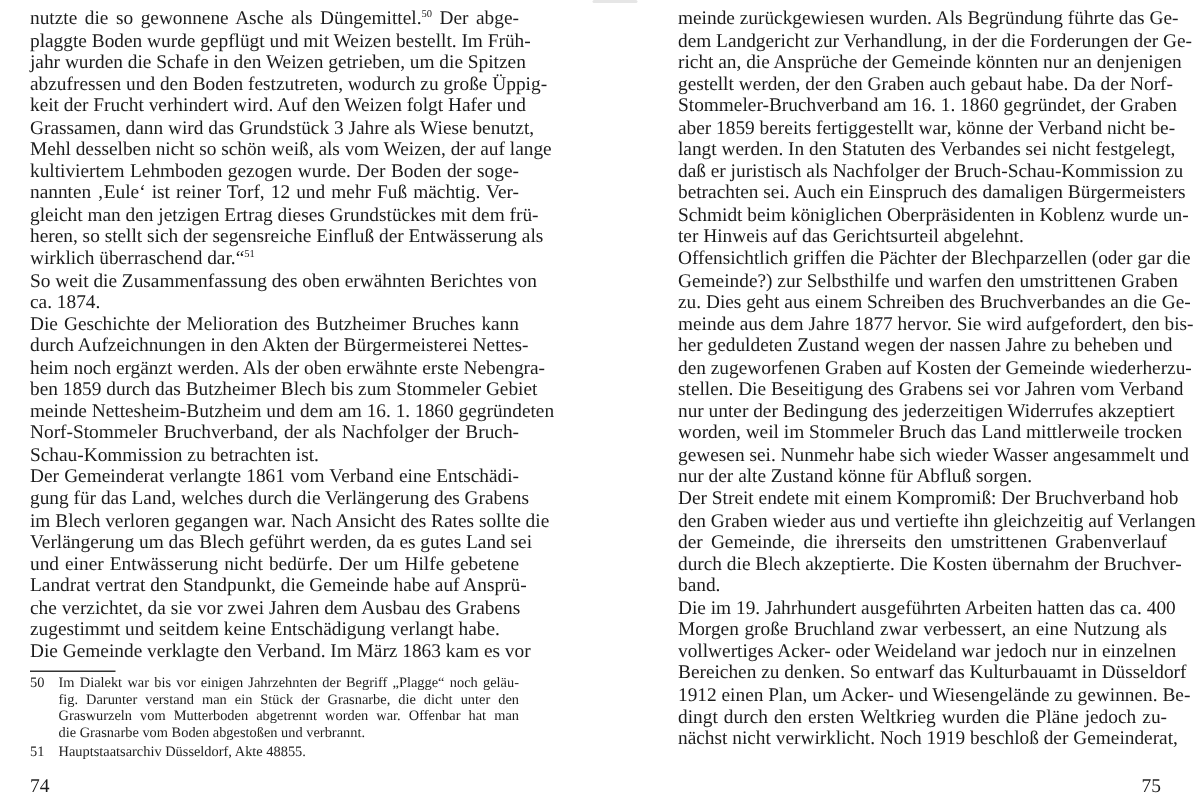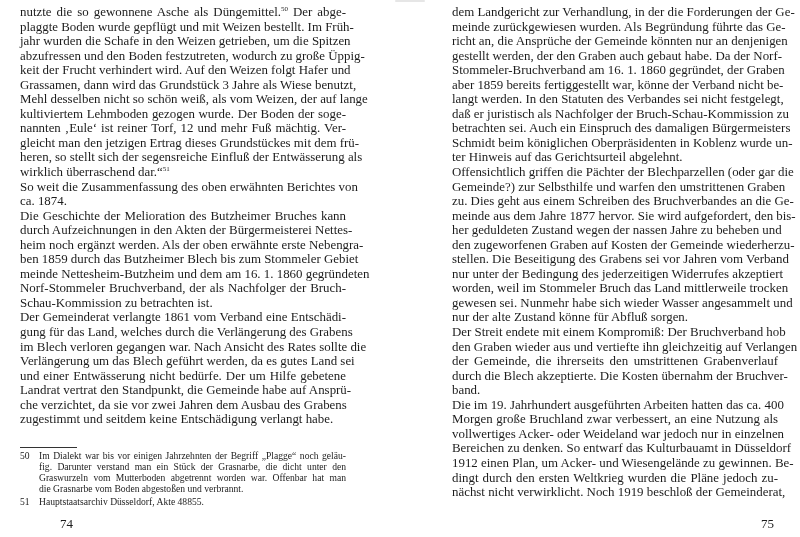--- a/index.html
+++ b/index.html
@@ -18,21 +18,21 @@
   .line { display: block; text-align: justify; text-align-last: justify; white-space: nowrap; height: 14.55px; }
   .line.last { text-align-last: left; }
   sup { font-size: 7px; vertical-align: 5px; line-height: 0; }
   .footnote-rule { position: absolute; left: 20px; top: 447px; width: 57px; height: 0;
                    border-top: 1px solid #333; }
   .footnotes { position: absolute; left: 20px; top: 451px; width: 326px; font-size: 9.6px; line-height: 10.9px; }
   .footnote { position: relative; padding-left: 19px; margin-bottom: 2px; }
   .fn-num { position: absolute; left: 0; top: 0; }
   .fn-text .line { height: 10.9px; }
   .page-number { position: absolute; font-size: 13px; top: 516px; }
-  .page.left .page-number { left: 20px; margin-left: 40px; }
+  .page.left .page-number { left: 20px; }
   .page.right .page-number { left: 361px; }
 </style>
 </head>
 <body>
 
 <div class="spine-mark"></div>
 
 <div class="page left">
   <div class="column">
 
@@ -70,20 +70,23 @@
       <span class="line">Der Gemeinderat verlangte 1861 vom Verband eine Entschädi-</span>
       <span class="line">gung für das Land, welches durch die Verlängerung des Grabens</span>
       <span class="line">im Blech verloren gegangen war. Nach Ansicht des Rates sollte die</span>
       <span class="line">Verlängerung um das Blech geführt werden, da es gutes Land sei</span>
       <span class="line">und einer Entwässerung nicht bedürfe. Der um Hilfe gebetene</span>
       <span class="line">Landrat vertrat den Standpunkt, die Gemeinde habe auf Ansprü-</span>
       <span class="line">che verzichtet, da sie vor zwei Jahren dem Ausbau des Grabens</span>
       <span class="line last">zugestimmt und seitdem keine Entschädigung verlangt habe.</span>
     </div>
 
+    <div class="para">
+      <span class="line">Die Gemeinde verklagte den Verband. Im März 1863 kam es vor</span>
+    </div>
   </div>
 
   <div class="footnote-rule"></div>
   <div class="footnotes">
     <div class="footnote">
       <span class="fn-num">50</span>
       <div class="fn-text">
         <span class="line">Im Dialekt war bis vor einigen Jahrzehnten der Begriff „Plagge“ noch geläu-</span>
         <span class="line">fig. Darunter verstand man ein Stück der Grasnarbe, die dicht unter den</span>
         <span class="line">Graswurzeln vom Mutterboden abgetrennt worden war. Offenbar hat man</span>
@@ -97,22 +100,22 @@
       </div>
     </div>
   </div>
 
   <div class="page-number">74</div>
 </div>
 
 <div class="page right">
   <div class="column">
     <div class="para">
+      <span class="line">meinde zurückgewiesen wurden. Als Begründung führte das Ge-</span>
       <span class="line">dem Landgericht zur Verhandlung, in der die Forderungen der Ge-</span>
-      <span class="line">meinde zurückgewiesen wurden. Als Begründung führte das Ge-</span>
       <span class="line">richt an, die Ansprüche der Gemeinde könnten nur an denjenigen</span>
       <span class="line">gestellt werden, der den Graben auch gebaut habe. Da der Norf-</span>
       <span class="line">Stommeler-Bruchverband am 16. 1. 1860 gegründet, der Graben</span>
       <span class="line">aber 1859 bereits fertiggestellt war, könne der Verband nicht be-</span>
       <span class="line">langt werden. In den Statuten des Verbandes sei nicht festgelegt,</span>
       <span class="line">daß er juristisch als Nachfolger der Bruch-Schau-Kommission zu</span>
       <span class="line">betrachten sei. Auch ein Einspruch des damaligen Bürgermeisters</span>
       <span class="line">Schmidt beim königlichen Oberpräsidenten in Koblenz wurde un-</span>
       <span class="line last">ter Hinweis auf das Gerichtsurteil abgelehnt.</span>
     </div>

